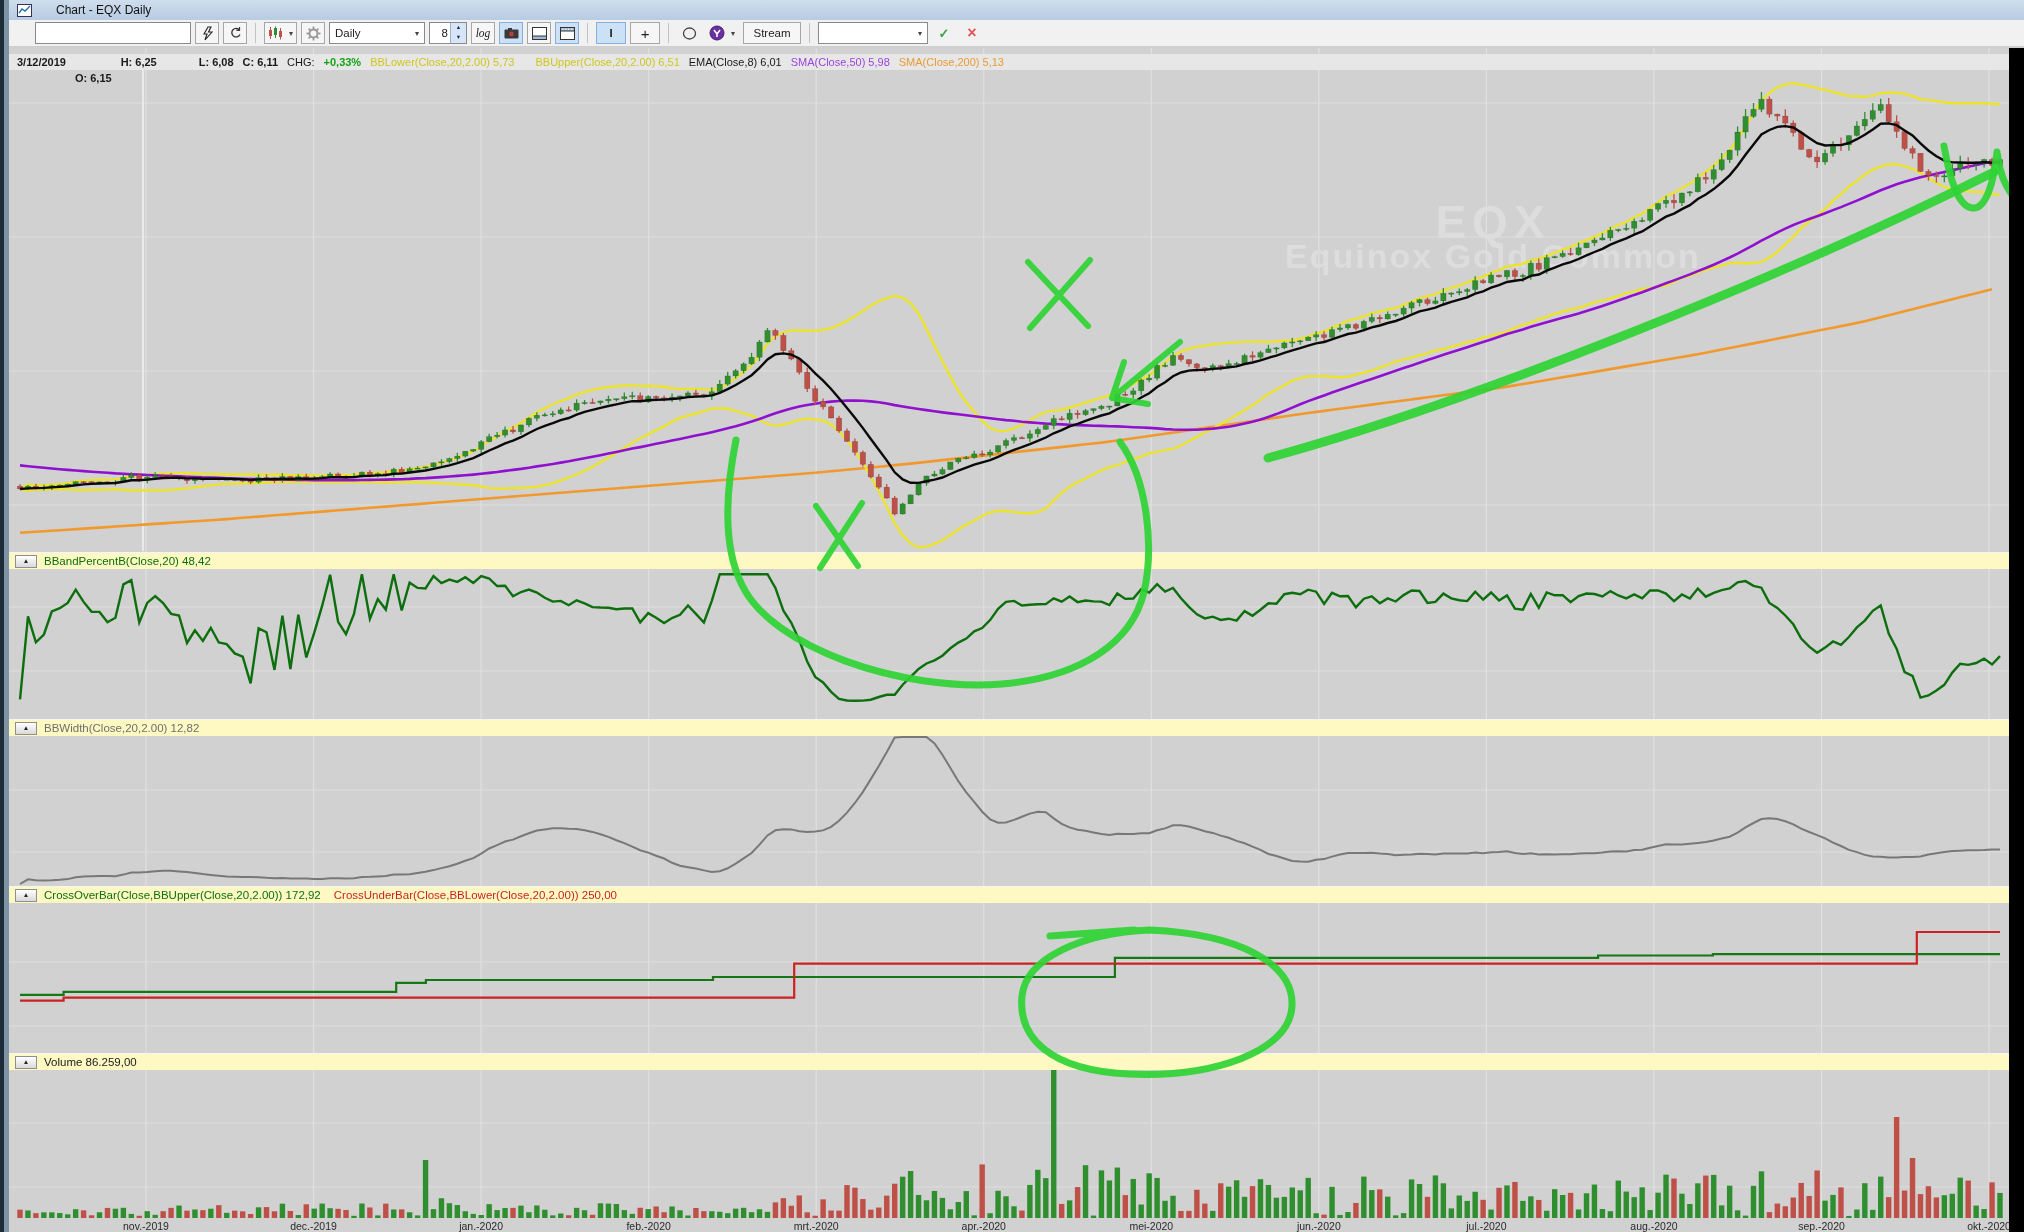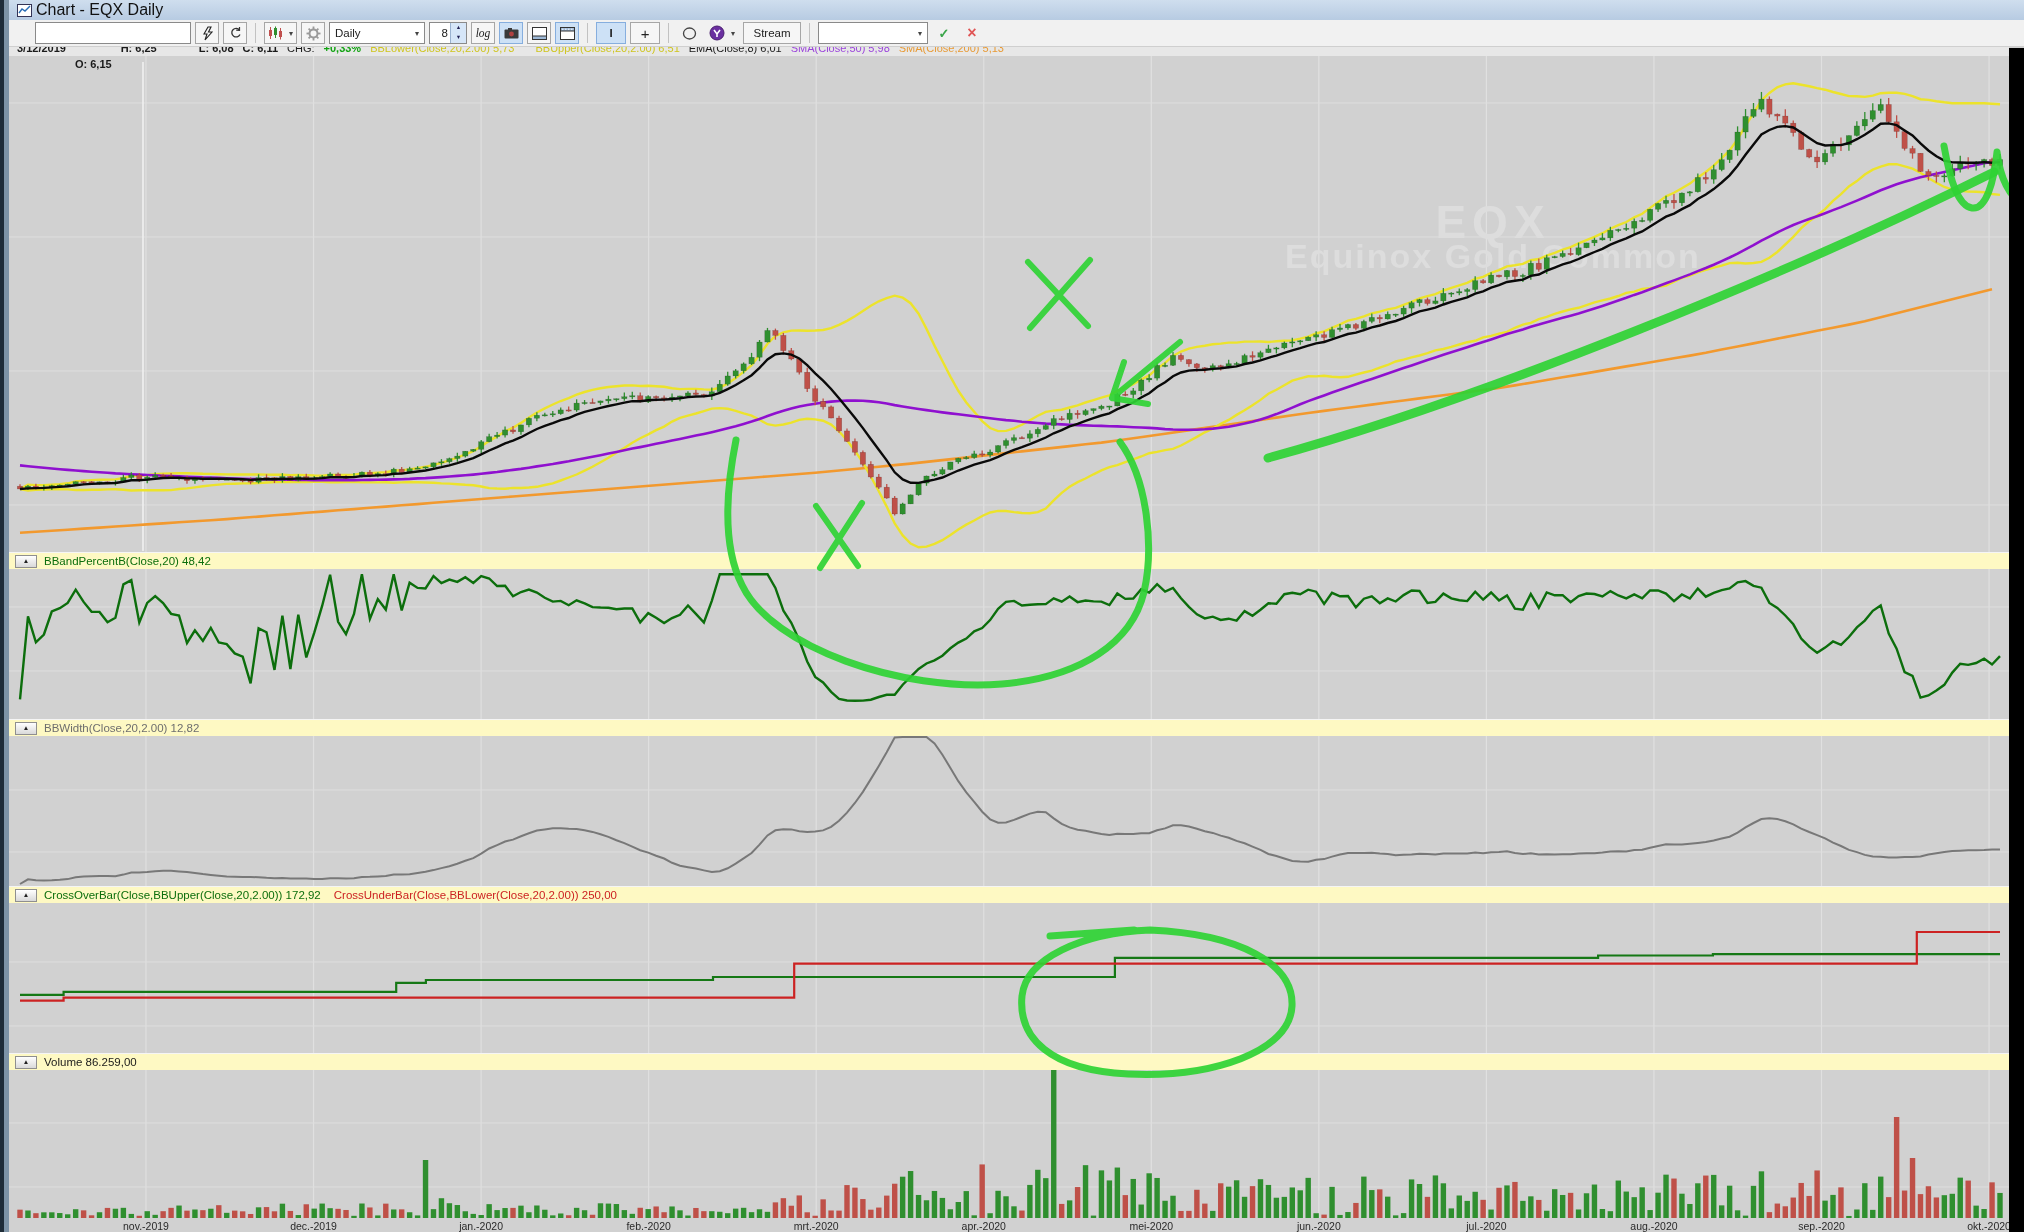--- a/index.html
+++ b/index.html
@@ -1,31 +1,31 @@
 <!DOCTYPE html>
 <html><head>
 <meta charset="utf-8">
 <style>
   html,body{margin:0;padding:0;}
   body{width:2024px;height:1232px;position:relative;overflow:hidden;background:#d1d1d1;font-family:"Liberation Sans",sans-serif;}
   #edge1{position:absolute;left:0;top:0;width:4px;height:1232px;background:#1e2c38;z-index:9;}
   #edge2{position:absolute;left:4px;top:0;width:5px;height:1232px;background:#7d93a6;z-index:9;}
-  #titlebar{position:absolute;left:9px;top:0;right:0;height:20px;background:linear-gradient(#cfdeee,#b7cbe2);display:flex;align-items:center;gap:4px;padding-left:8px;font-size:16px;color:#111;z-index:8;box-sizing:border-box;}
+  #titlebar{position:absolute;left:9px;top:0;right:0;height:20px;background:linear-gradient(#cfdeee,#b7cbe2);display:flex;align-items:center;gap:24px;padding-left:8px;font-size:12px;color:#111;z-index:8;box-sizing:border-box;}
   #toolbar{position:absolute;left:9px;top:20px;right:0;height:27px;background:#f1f1f1;border-bottom:1px solid #cfcfcf;display:flex;align-items:center;gap:4px;padding-left:26px;font-size:11.5px;color:#222;z-index:8;box-sizing:border-box;}
   .tbtn{height:22px;min-width:24px;display:flex;align-items:center;justify-content:center;background:#f6f6f6;border:1px solid #a6a6a6;box-sizing:border-box;padding:0 3px;font-size:11.5px;color:#222;}
   .tbtn.active{background:#cde1f6;border-color:#86aede;}
   .combo{height:22px;background:#fff;border:1px solid #8a8a8a;display:flex;align-items:center;justify-content:space-between;padding:0 5px;box-sizing:border-box;}
   .sep{width:1px;height:20px;background:#c2c2c2;margin:0 4px;}
   .chev{font-size:8px;color:#444;margin-left:6px;}
   .spin{height:22px;background:#fff;border:1px solid #8a8a8a;display:flex;align-items:stretch;box-sizing:border-box;}
   .spin .val{width:18px;display:flex;align-items:center;justify-content:flex-end;padding-right:2px;}
   .spin .arrows{display:flex;flex-direction:column;width:15px;border-left:1px solid #9ab2d0;}
   .spin .arrows button{flex:1;font-size:5.5px;line-height:1;border:none;background:#d6e6f8;color:#225;padding:0;}
   #symbol-input{width:148px;height:20px;border:1px solid #8a8a8a;background:#fff;font-size:11.5px;padding:0 3px;}
-  #dataline{position:absolute;left:9px;top:40px;width:2000px;height:16px;background:#e7e7e7;display:flex;align-items:center;padding-left:8px;font-size:11px;z-index:3;white-space:nowrap;box-sizing:border-box;}
+  #dataline{position:absolute;left:9px;top:54px;width:2000px;height:16px;background:#e7e7e7;display:flex;align-items:center;padding-left:8px;font-size:11px;z-index:3;white-space:nowrap;box-sizing:border-box;}
   #dataline span{margin-right:9px;}
   .prow{position:absolute;left:9px;width:2000px;height:17px;background:#fef9c3;border-top:1px solid #f5f5f5;display:flex;align-items:center;gap:7px;font-size:11.5px;z-index:3;box-sizing:border-box;}
   .colbtn{width:22px;height:13px;margin-left:6px;background:linear-gradient(#ffffff,#d9d9d9);border:1px solid #8f8f8f;font-size:6.5px;line-height:1;display:flex;align-items:center;justify-content:center;color:#222;padding:0;}
   #chart-svg{position:absolute;left:0;top:0;z-index:1;}
   #annot-svg{position:absolute;left:0;top:0;z-index:5;pointer-events:none;}
   #black-strip{position:absolute;left:2009px;top:48px;width:15px;height:1184px;background:#000;z-index:6;}
   .ital{font-style:italic;font-family:"Liberation Serif",serif;}
 </style>
 </head>
 <body>

